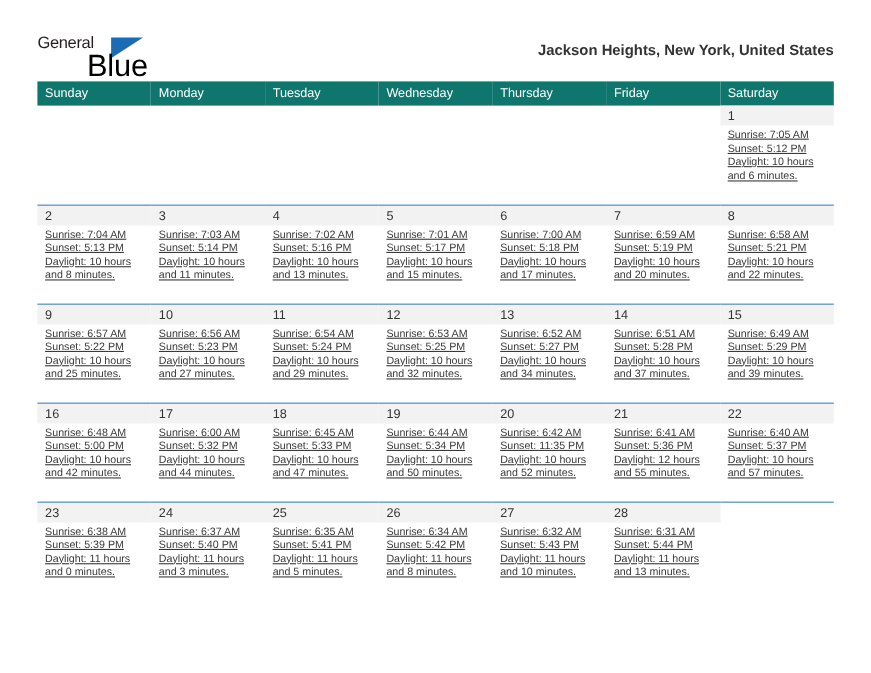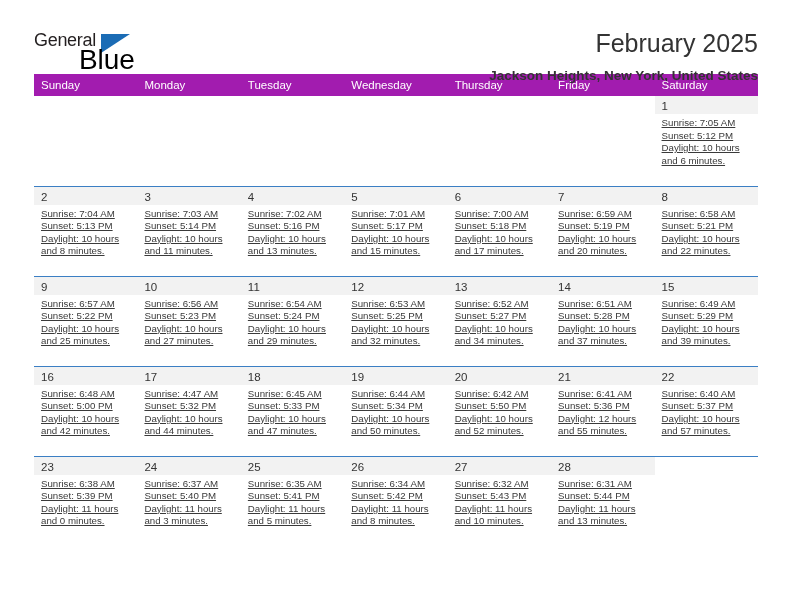--- a/index.html
+++ b/index.html
@@ -34,21 +34,21 @@
   .logo {
     position: relative;
     width: 108px;
     height: 46px;
     flex: none;
   }
   .logo-general {
     position: absolute;
     left: 0;
     top: 0;
-    font-size: 18px;
+    font-size: 15px;
     letter-spacing: -0.3px;
     color: #231f20;
     font-family: "Liberation Sans", sans-serif;
     line-height: 24px;
   }
   .logo-tri {
     position: absolute;
     left: 67px;
     top: 6px;
     width: 0;
@@ -85,21 +85,21 @@
   }
 
   
   .calendar {
     margin-top: 12px;
     width: 724px;
     border-collapse: collapse;
     table-layout: fixed;
   }
   .calendar th {
-    background: #a21caf;
+    background: #0f766e;
     color: #ffffff;
     font-size: 11.5px;
     font-weight: normal;
     text-align: left;
     padding: 5px 0 5px 7px;
     height: 20px;
     box-sizing: border-box;
     border: none;
   }
   .calendar td {
@@ -143,21 +143,20 @@
 
   <div class="header">
 
     <div class="logo">
       <span class="logo-general">General</span>
       <span class="logo-tri"></span>
       <span class="logo-blue">Blue</span>
     </div>
 
     <div class="titles">
-      <h1 class="month-title">February 2025</h1>
       <p class="location">Jackson Heights, New York, United States</p>
     </div>
 
   </div>
 
   <table class="calendar">
     <thead>
       <tr>
         <th>Sunday</th>
         <th>Monday</th>
@@ -306,21 +305,21 @@
             <div class="daynum">16</div>
             <div class="details">
               <div>Sunrise: 6:48 AM</div>
               <div>Sunset: 5:00 PM</div>
               <div class="daylight">Daylight: 10 hours and 42 minutes.</div>
             </div>
           </td>
           <td>
             <div class="daynum">17</div>
             <div class="details">
-              <div>Sunrise: 4:47 AM</div>
+              <div>Sunrise: 6:00 AM</div>
               <div>Sunset: 5:32 PM</div>
               <div class="daylight">Daylight: 10 hours and 44 minutes.</div>
             </div>
           </td>
           <td>
             <div class="daynum">18</div>
             <div class="details">
               <div>Sunrise: 6:45 AM</div>
               <div>Sunset: 5:33 PM</div>
               <div class="daylight">Daylight: 10 hours and 47 minutes.</div>
@@ -331,21 +330,21 @@
             <div class="details">
               <div>Sunrise: 6:44 AM</div>
               <div>Sunset: 5:34 PM</div>
               <div class="daylight">Daylight: 10 hours and 50 minutes.</div>
             </div>
           </td>
           <td>
             <div class="daynum">20</div>
             <div class="details">
               <div>Sunrise: 6:42 AM</div>
-              <div>Sunset: 5:50 PM</div>
+              <div>Sunset: 11:35 PM</div>
               <div class="daylight">Daylight: 10 hours and 52 minutes.</div>
             </div>
           </td>
           <td>
             <div class="daynum">21</div>
             <div class="details">
               <div>Sunrise: 6:41 AM</div>
               <div>Sunset: 5:36 PM</div>
               <div class="daylight">Daylight: 12 hours and 55 minutes.</div>
             </div>

